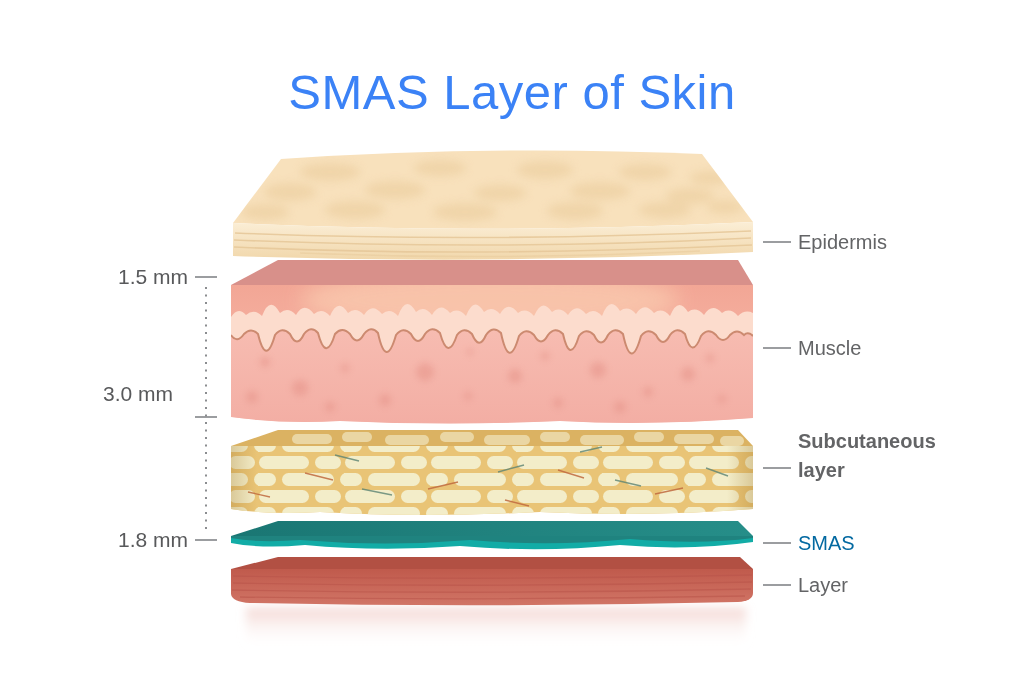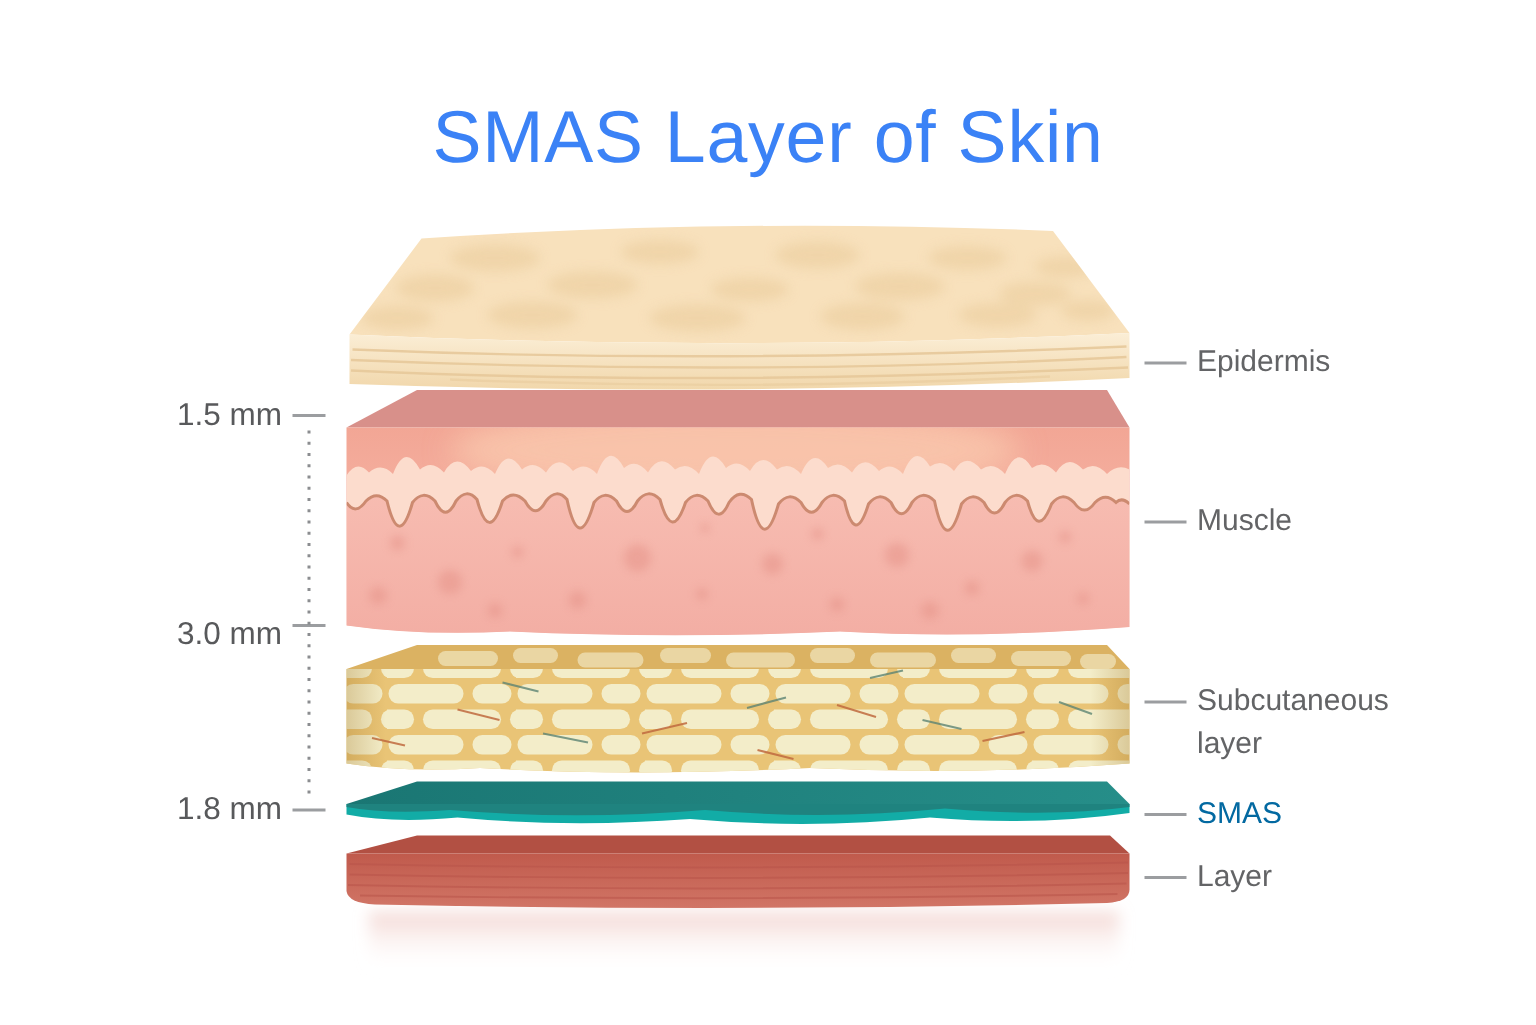--- a/index.html
+++ b/index.html
@@ -3,25 +3,25 @@
 <meta charset="utf-8">
 <style>
   html,body{margin:0;padding:0;background:#fff;}
   .canvas{position:relative;width:1024px;height:683px;background:#ffffff;overflow:hidden;
           font-family:"Liberation Sans","DejaVu Sans",sans-serif;}
   .title{position:absolute;top:64px;left:0;right:0;text-align:center;
          font-size:49px;font-weight:500;color:#3b82f6;letter-spacing:0.5px;}
   .diagram-svg{position:absolute;left:0;top:0;}
   .measure{position:absolute;width:100px;left:88px;text-align:right;
            font-size:21px;color:#58595b;transform:translateY(-50%);}
-  .m1{top:277px;} .m2{top:423px;} .m3{top:540px;}
+  .m1{top:277px;} .m2{top:394px;text-align:center;} .m3{top:540px;}
   .layer-label{position:absolute;left:798px;font-size:20px;color:#636466;
                transform:translateY(-50%);line-height:1.45;}
   .l-epidermis{top:242px;} .l-dermis{top:348px;}
-  .l-subq{top:482px;width:150px;} .l-smas{top:543px;color:#0369a1;} .l-muscle{top:585px;}
+  .l-subq{top:456px;width:150px;font-weight:bold;} .l-smas{top:543px;color:#0369a1;} .l-muscle{top:585px;}
 </style>
 </head>
 <body>
 
 <div class="canvas">
 
   <div class="title">SMAS Layer of Skin</div>
 
   <svg class="diagram-svg" width="1024" height="683" viewBox="0 0 1024 683">
     <defs>

